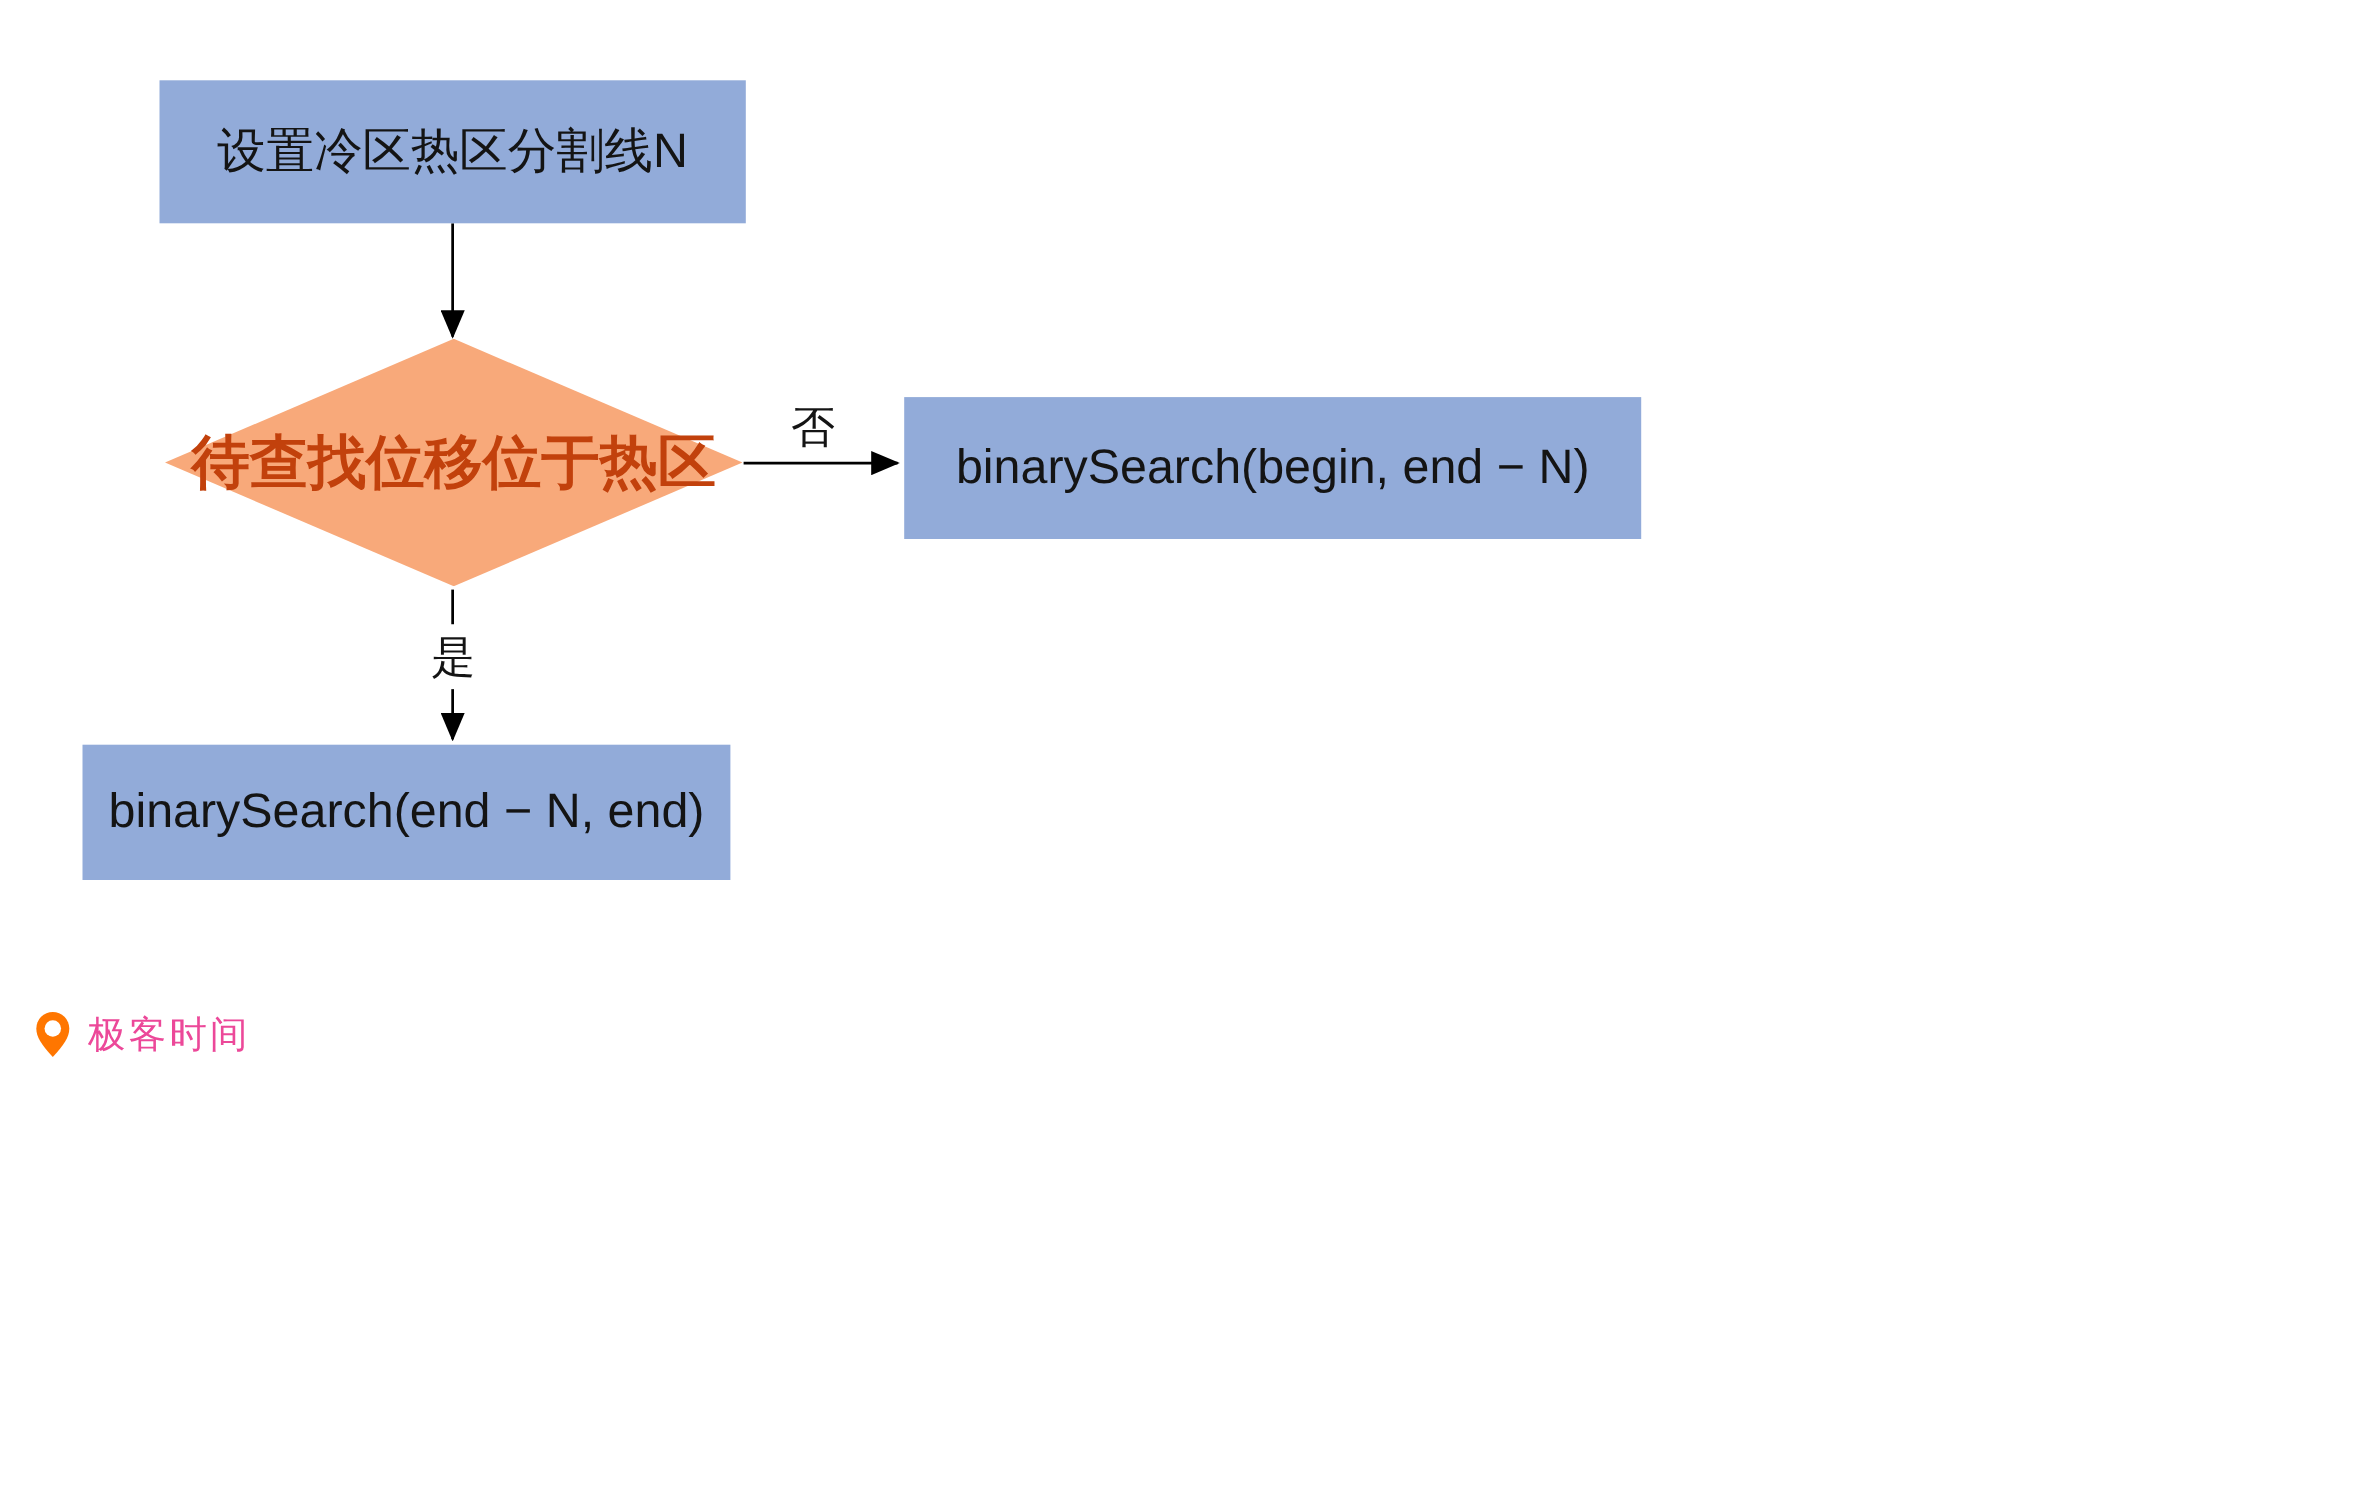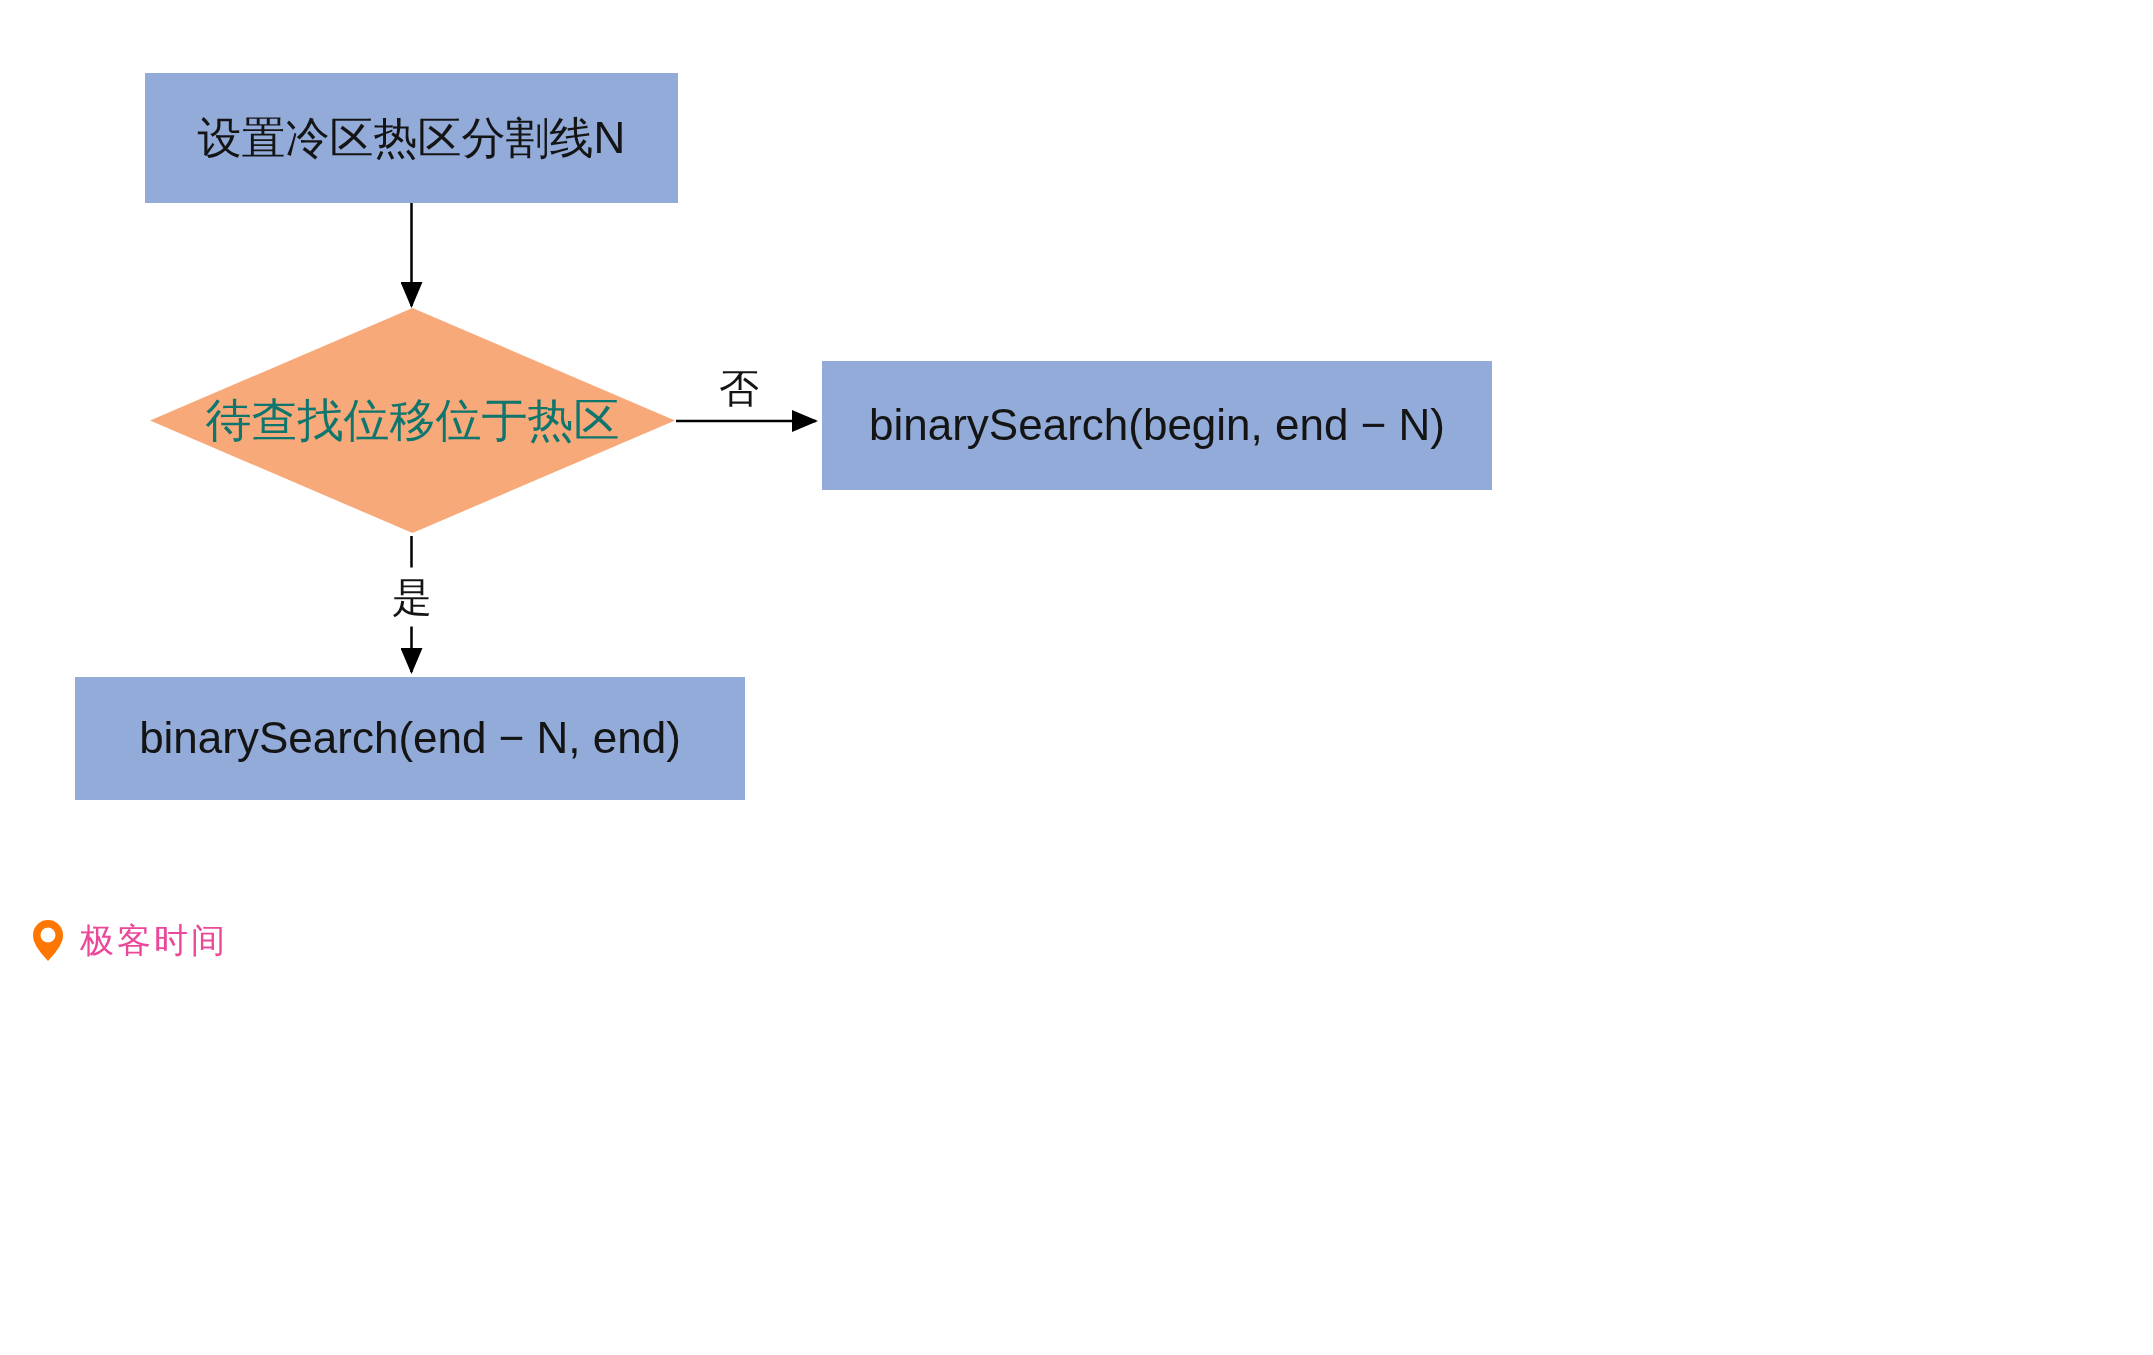--- a/index.html
+++ b/index.html
@@ -27,40 +27,41 @@
     display: flex;
     align-items: center;
     justify-content: center;
     font-size: 44px;
     color: #141414;
     text-align: center;
     line-height: 1.2;
   }
   .node-box.start  { left: 145px; top: 73px;  width: 533px; height: 130px; }
   .node-box.right  { left: 822px; top: 361px; width: 670px; height: 129px; }
-  .node-box.bottom { left: 75px;  top: 677px; width: 670px; height: 123px; }
+  .node-box.bottom { left: 75px;  top: 677px; width: 589px; height: 123px; }
 
   .diamond {
     position: absolute;
     left: 150px; top: 308px;
     width: 525px; height: 225px;
     display: flex;
     align-items: center;
     justify-content: center;
   }
   .diamond .diamond-bg {
     position: absolute;
     left: 0; top: 0; right: 0; bottom: 0;
     background: var(--diamond-orange, #f8a97a);
     clip-path: polygon(50% 0, 100% 50%, 50% 100%, 0 50%);
   }
   .diamond .diamond-label {
     position: relative;
-    font-size: 46px;
-    color: #0f766e;
+    font-size: 53px;
+    color: #c2410c;
+    font-weight: bold;
   }
 
   .edge-label {
     position: absolute;
     font-size: 40px;
     color: #141414;
     transform: translate(-50%, -50%);
     white-space: nowrap;
   }
   .edge-label.no  { left: 739px; top: 388px; }

